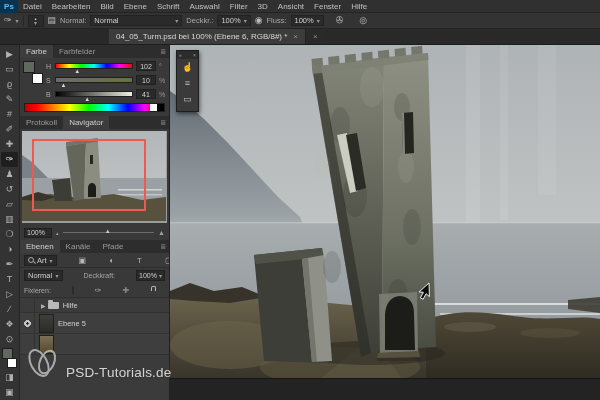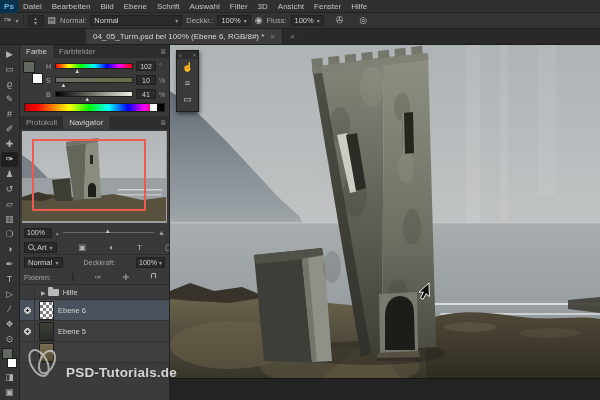--- a/index.html
+++ b/index.html
@@ -14,21 +14,21 @@
   
   .optionsbar{height:16px;background:#333333;border-bottom:1px solid #232323;display:flex;align-items:center;gap:4px;padding:0 4px}
   .ob-icon{color:#bdbdbd;font-size:9px;line-height:1}
   .ob-chev{color:#9a9a9a;font-size:6px}
   .ob-box{background:#2a2a2a;border:1px solid #222;height:11px;display:flex;align-items:center;padding:0 3px;gap:3px;color:#cfcfcf;font-size:7.5px}
   .ob-label{color:#a9a9a9;font-size:7.5px}
   .ob-sep{width:1px;height:11px;background:#272727}
   .brush-preview{width:16px;height:12px;background:#2a2a2a;border:1px solid #222;display:flex;flex-direction:column;align-items:center;justify-content:center;color:#ddd;font-size:6px;line-height:4px}
 
   
-  .tabbar{height:16px;background:#292929;border-bottom:1px solid #1d1d1d;display:flex;align-items:stretch;padding-left:86px}
+  .tabbar{height:16px;background:#292929;border-bottom:1px solid #1d1d1d;display:flex;align-items:stretch;padding-left:109px}
   .dtab{display:flex;align-items:center;gap:6px;padding:0 7px;font-size:8px;white-space:nowrap}
   .dtab.active{background:#3c3c3c;color:#d8d8d8}
   .dtab.inactive{background:#2a2a2a;color:#949494;border-left:1px solid #222}
   .dtab .close{color:#8f8f8f;font-size:8px}
 
   
   .main{display:flex;height:355px}
 
   
   .toolbar{width:20px;background:#333;border-right:1px solid #252525;display:flex;flex-direction:column;align-items:center;padding-top:2px;gap:0}
@@ -109,21 +109,21 @@
   .foldericon::before{content:"";position:absolute;left:0;top:-2px;width:5px;height:2px;background:#b9b9b9;border-radius:1px 1px 0 0}
 
   
   .canvas-area{position:relative;width:430px;height:355px;background:#232323}
   .floatpanel{position:absolute;left:6px;top:5px;width:23px;height:62px;background:#3a3a3a;border:1px solid #1e1e1e;box-shadow:1px 2px 4px rgba(0,0,0,.5);z-index:5}
   .fp-head{height:8px;background:#2c2c2c;display:flex;align-items:center;justify-content:space-between;padding:0 2px;color:#9c9c9c;font-size:5px}
   .fp-btn{width:100%;height:16px;display:flex;align-items:center;justify-content:center;color:#c0c0c0;font-size:9px}
 
   
   .watermark{position:absolute;left:24px;top:346px;display:flex;align-items:flex-end;gap:4px;z-index:40;opacity:.82;pointer-events:none}
-  .wm-text{color:#f4f4f4;font-weight:bold;font-size:13.5px;text-shadow:0 1px 2px rgba(40,40,40,.6);letter-spacing:.2px}
+  .wm-text{color:#f4f4f4;font-weight:normal;font-size:13.5px;text-shadow:0 1px 2px rgba(40,40,40,.6);letter-spacing:.2px}
 </style>
 </head>
 <body>
 
 <div class="menubar">
   <div class="pslogo">Ps</div>
   <span class="menu-item">Datei</span>
   <span class="menu-item">Bearbeiten</span>
   <span class="menu-item">Bild</span>
   <span class="menu-item">Ebene</span>
@@ -281,20 +281,26 @@
     </div>
     <div class="navbar">
       <div class="navzoom">100%</div>
       <span class="nav-mtn-s">▴</span>
       <div class="navslider">
         <span class="nav-thumbmark">▲</span>
       </div>
       <span class="nav-mtn-l">▲</span>
     </div>
 
+    <div class="ptabs">
+      <span class="ptab active">Ebenen</span>
+      <span class="ptab">Kanäle</span>
+      <span class="ptab">Pfade</span>
+      <span class="pmenu">≣</span>
+    </div>
     <div class="lrow filterrow">
       <div class="filtersel">
         <span class="mag"></span>
         <span style="flex:1">Art</span>
         <span class="ob-chev">▾</span>
       </div>
       <span class="ficon">▣</span>
       <span class="ficon">◐</span>
       <span class="ficon">T</span>
       <span class="ficon">▢</span>
@@ -323,27 +329,20 @@
         <span class="ob-chev">▾</span>
       </div>
     </div>
 
     <div class="layerlist">
       <div class="layer group">
         <div class="eyecell"></div>
         <span class="expander">▶</span>
         <span class="foldericon"></span>
         <span class="lname">Hilfe</span>
-      </div>
-      <div class="layer selected">
-        <div class="eyecell">
-            <span class="eye"></span>
-          </div>
-        <span class="lthumb t-checker"></span>
-        <span class="lname">Ebene 6</span>
       </div>
       <div class="layer">
         <div class="eyecell">
             <span class="eye"></span>
           </div>
         <span class="lthumb t-dark"></span>
         <span class="lname">Ebene 5</span>
       </div>
       <div class="layer">
         <div class="eyecell"></div>

